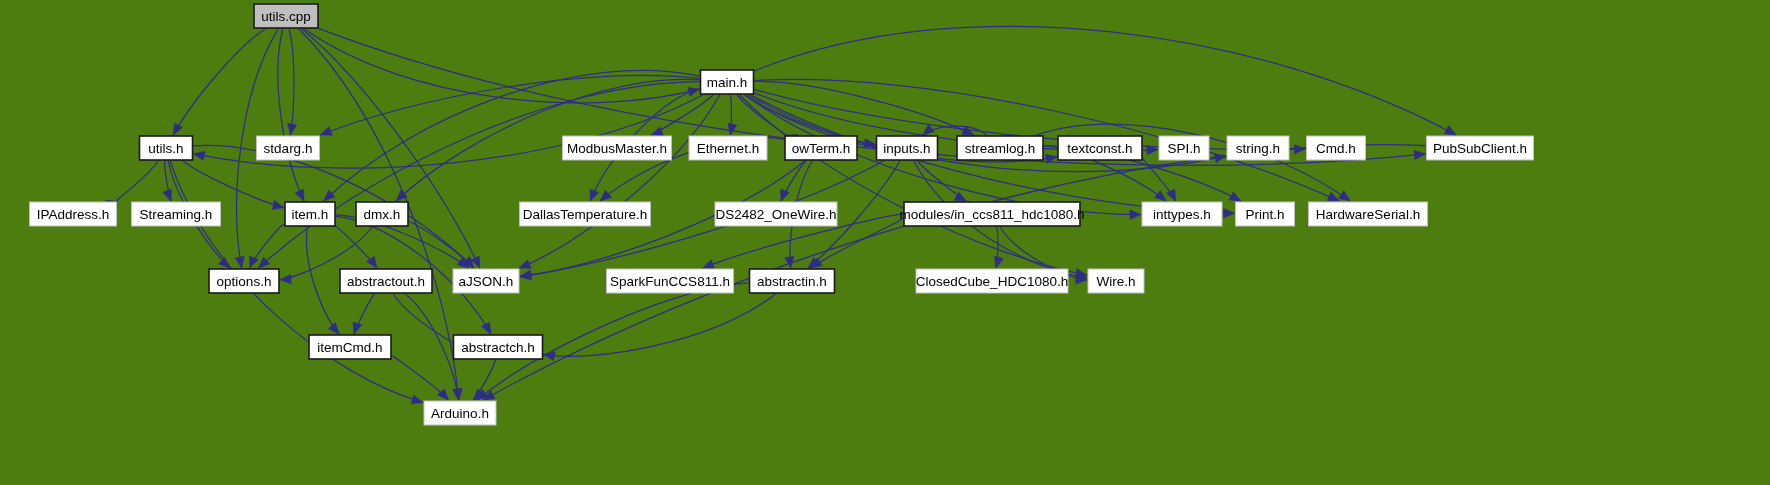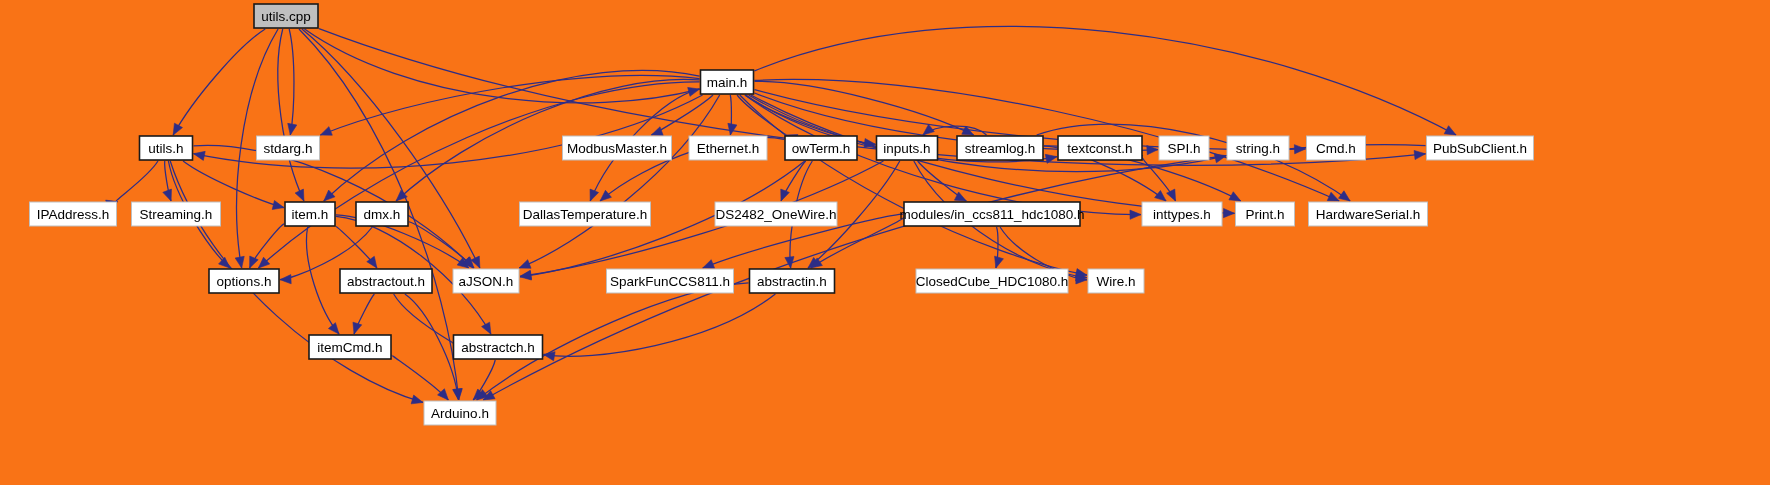--- a/index.html
+++ b/index.html
@@ -7,21 +7,21 @@
     padding: 0;
     background: #ffffff;
   }
   body {
     font-family: "Liberation Sans", sans-serif;
   }
   #graph-root {
     position: relative;
     width: 1770px;
     height: 485px;
-    background: #f97316;
+    background: #4d7c0f;
     overflow: hidden;
   }
   svg#graph-svg {
     position: absolute;
     left: 0;
     top: 0;
     width: 1770px;
     height: 485px;
     display: block;
   }

